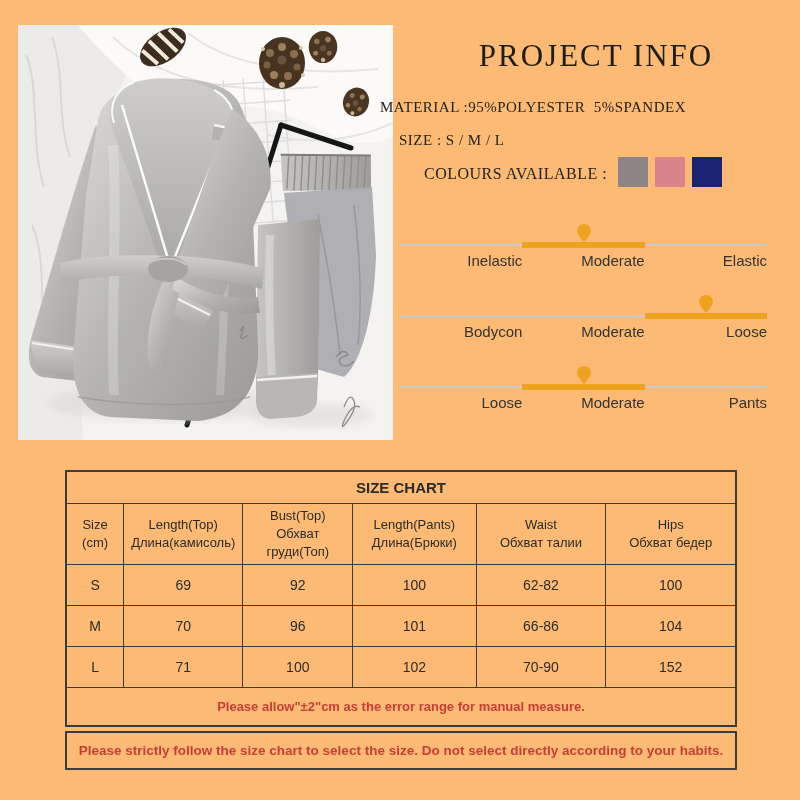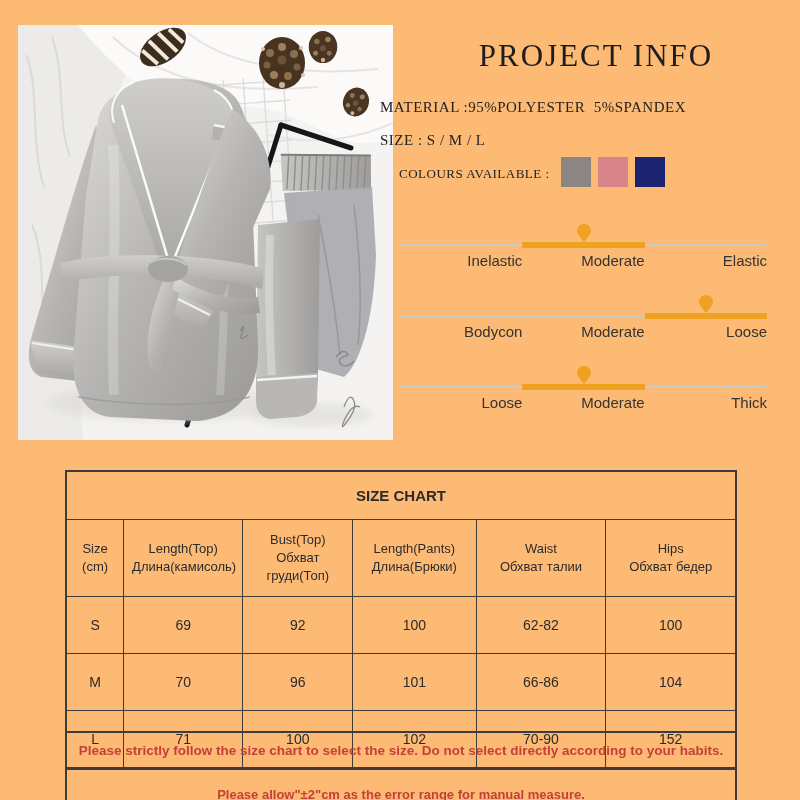--- a/index.html
+++ b/index.html
@@ -8,39 +8,39 @@
 
   
   .photo{position:absolute;left:18px;top:25px;width:375px;height:415px;}
 
   
   .title{position:absolute;left:400px;top:38px;width:392px;text-align:center;
          font-family:"Liberation Serif",serif;font-size:31px;letter-spacing:2px;color:#1d1d1d;}
   .serifline{position:absolute;left:380px;width:400px;font-family:"Liberation Serif",serif;
              font-size:15px;color:#222;letter-spacing:.5px;white-space:pre;}
   .material{top:99px;}
-  .sizeline{top:132px;}
+  .sizeline{top:132px;margin-left:19px;}
   .colours{position:absolute;left:399px;top:157px;display:flex;align-items:center;}
-  .colours .lbl{font-family:"Liberation Serif",serif;font-size:13px;color:#222;letter-spacing:.5px;}
+  .colours .lbl{font-family:"Liberation Serif",serif;font-size:16px;color:#222;letter-spacing:.5px;margin-left:25px;}
   .swatch{display:inline-block;width:30px;height:30px;margin-left:7px;}
   .swatch:first-of-type{margin-left:11px;}
 
   
   .sliders{position:absolute;left:400px;top:0;width:367px;height:440px;}
   .srow{position:absolute;left:0;width:100%;height:56px;}
   .pin{position:absolute;top:0;width:14px;height:18px;}
   .track{position:absolute;top:20px;left:0;width:100%;height:2px;background:#c9c9c9;}
   .seg{position:absolute;top:-2px;height:6px;}
   .labels{position:absolute;top:28px;left:0;width:100%;display:flex;}
   .labels span{flex:1;text-align:right;font-size:15px;color:#333;}
 
   
   .size-table{position:absolute;left:65px;top:470px;width:672px;border-collapse:collapse;
               table-layout:fixed;color:#2b2b2b;border:2px solid #3c3c3c;}
-  .size-table td{border:1.5px solid #3c3c3c;text-align:center;vertical-align:middle;padding:8px;}
+  .size-table td{border:1.5px solid #3c3c3c;text-align:center;vertical-align:middle;padding:0;}
   .ttitle{height:31px;font-weight:bold;font-size:15px;}
   .hrow td{height:60px;font-size:13px;line-height:1.4;}
   .brow td{height:40px;font-size:14px;}
   .nrow td{height:37px;font-weight:bold;font-size:13px;}
   .red{color:#c43f38;}
 
   
   .banner{position:absolute;left:65px;top:731px;width:672px;height:39px;border:2px solid #3c3c3c;
           box-sizing:border-box;display:flex;align-items:center;justify-content:center;
           color:#c43f38;font-weight:bold;font-size:13.5px;}
@@ -221,21 +221,21 @@
       <div class="srow" style="top: 366px;">
         <div class="pin" style="left:calc(50% - 7px)"><svg width="14" height="18" viewBox="0 0 14 18">
             <path d="M7 0C10.9 0 14 2.9 14 6.6 14 11 7 18 7 18 7 18 0 11 0 6.6 0 2.9 3.1 0 7 0Z" fill="#efa21f"></path>
           </svg></div>
         <div class="track" style="background:#c9c9c9">
           <div class="seg" style="left:33.333333333333336%;width:33.333333333333336%;background:#efa21f"></div>
         </div>
         <div class="labels">
           <span>Loose</span>
           <span>Moderate</span>
-          <span>Thick</span>
+          <span>Pants</span>
         </div>
       </div>
     </div>
 
   <table class="size-table" id="size-table">
       <colgroup>
         <col style="width:8.6%">
         <col style="width:17.8%">
         <col style="width:16.4%">
         <col style="width:18.4%">

